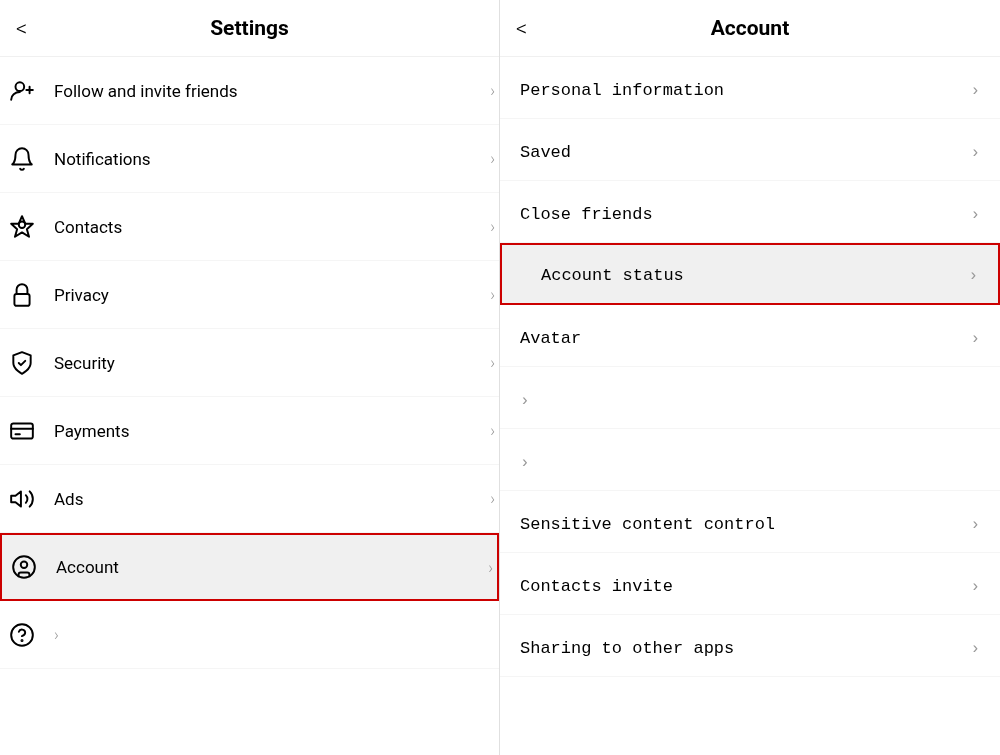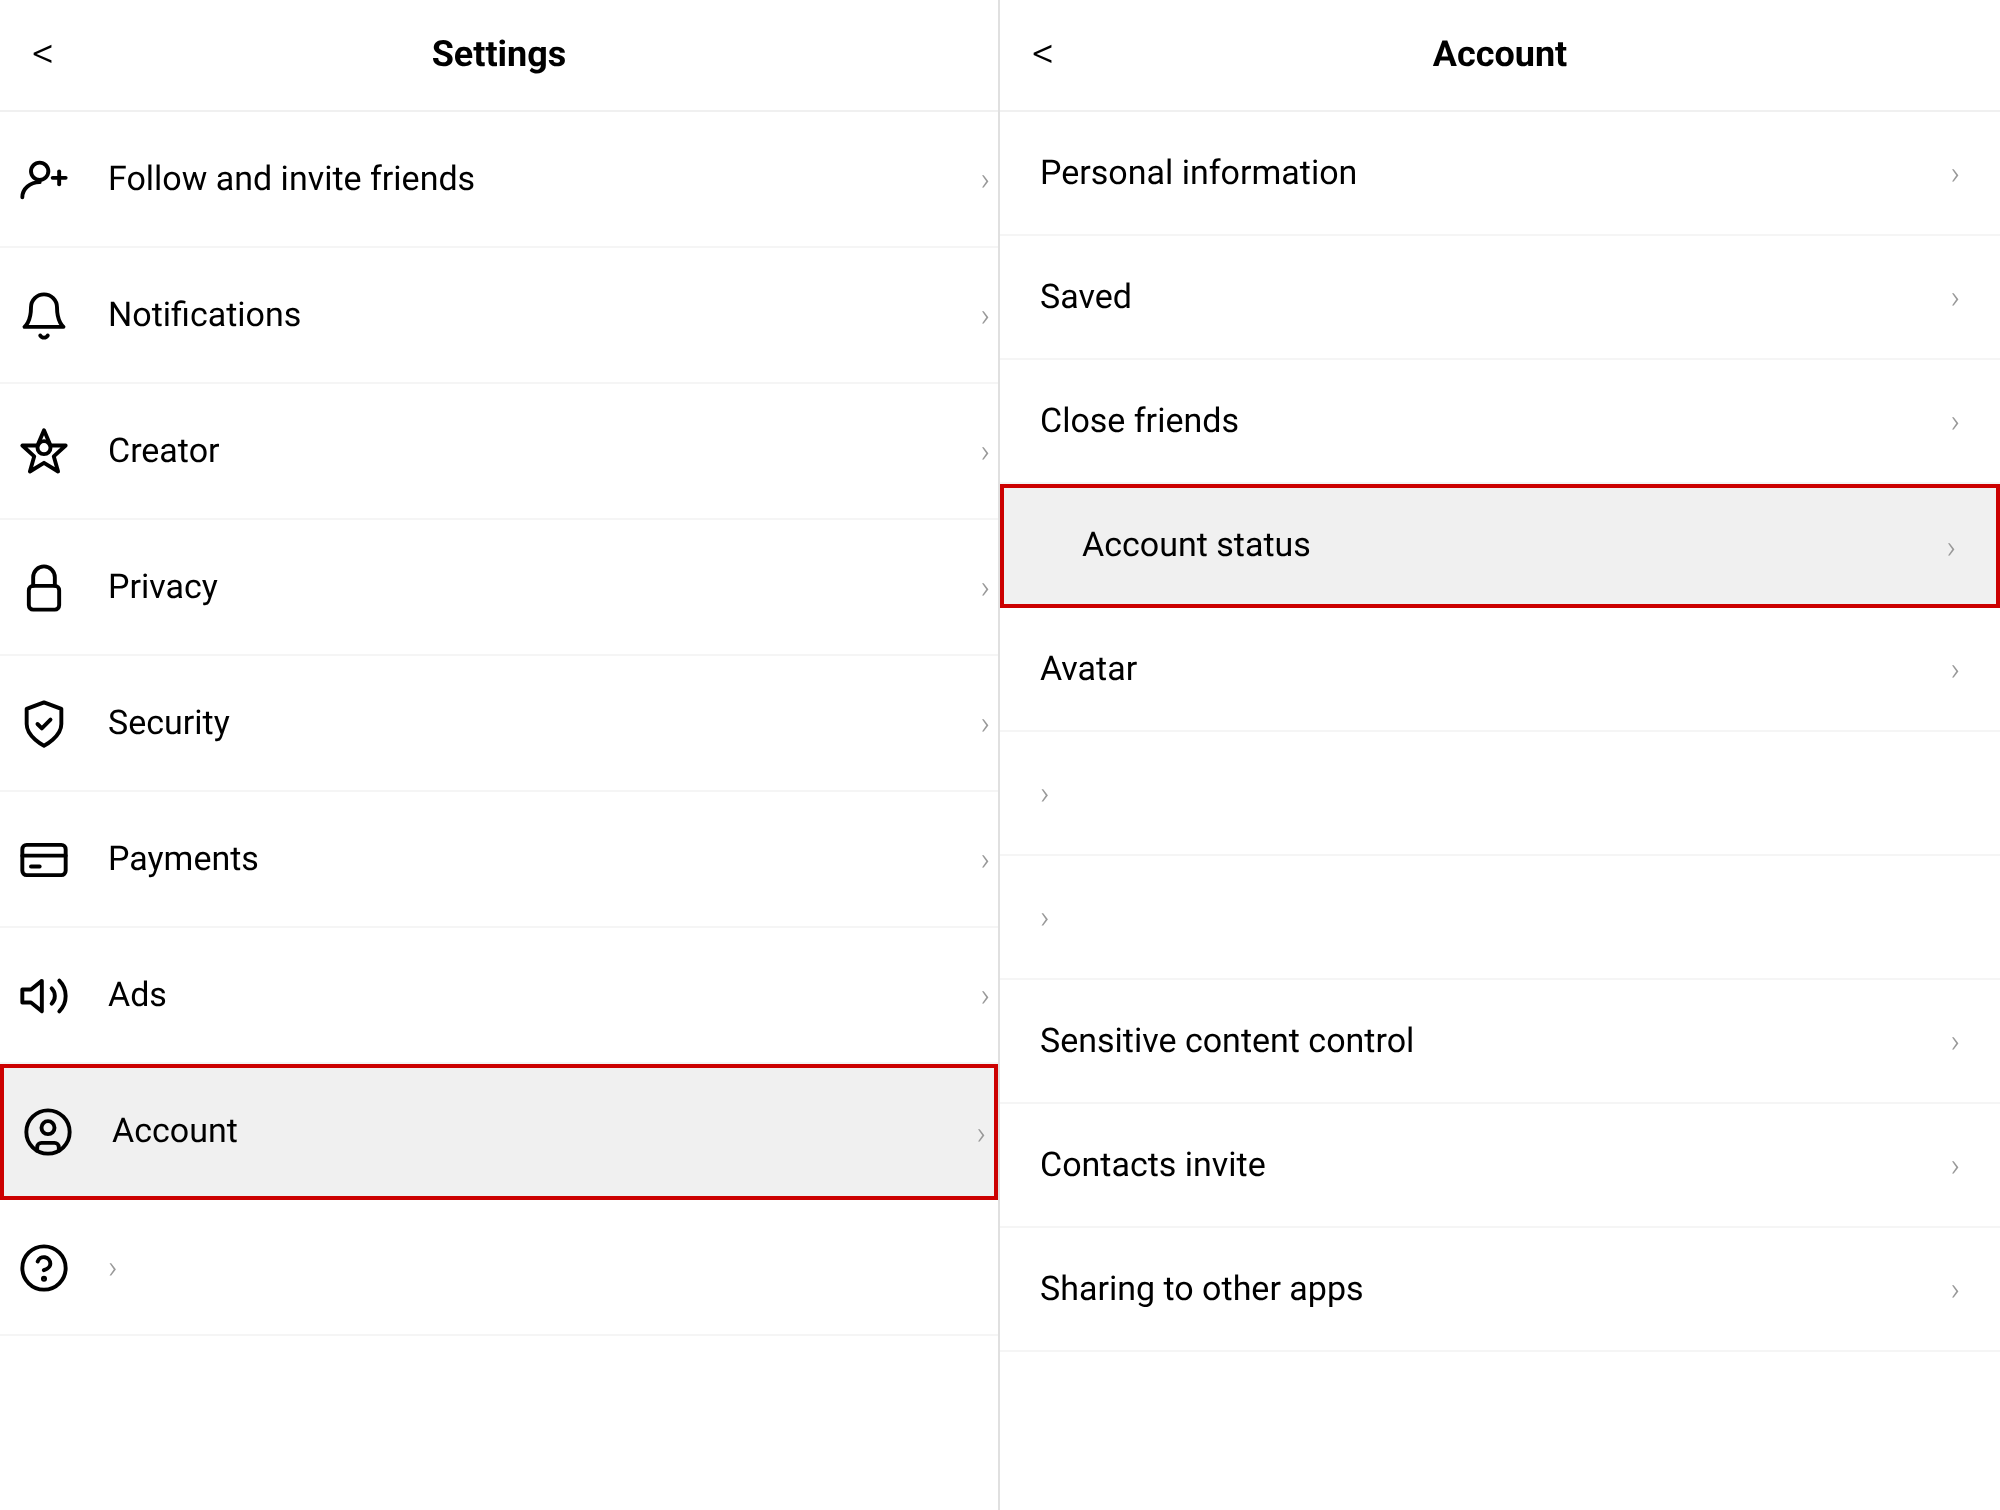--- a/index.html
+++ b/index.html
@@ -43,21 +43,21 @@
     .back-arrow {
       position: absolute;
       left: 16px;
       font-size: 22px;
       font-weight: 300;
       color: #000;
       cursor: pointer;
     }
 
     .panel-title {
-      font-size: 18px;
+      font-size: 21px;
       font-weight: 700;
       color: #000;
     }
 
     .menu-list {
       flex: 1;
       overflow-y: auto;
     }
 
     .menu-item {
@@ -98,26 +98,27 @@
     }
 
     .menu-item-chevron {
       color: #999;
       font-size: 16px;
       font-weight: 300;
     }
 
     .menu-item-no-icon {
       display: flex;
-      align-items: center;
+      align-items: flex-end;
       padding: 18px 20px;
       cursor: pointer;
       background: #ffffff;
       border-bottom: 1px solid #f5f5f5;
       min-height: 62px;
+      font-family: Liberation Mono, monospace;
     }
 
     .menu-item-no-icon.highlighted {
       background: #f0f0f0;
       border: 2px solid #cc0000;
       padding-left: 39px;
     }
 
     .menu-item-no-icon .menu-item-label {
       font-size: 17px;
@@ -158,21 +159,21 @@
       <span class="menu-item-chevron">›</span>
     </div>
 
     <div class="menu-item">
       <div class="menu-item-icon">
         <svg viewBox="0 0 24 24" fill="none" stroke="#000" stroke-width="1.8" stroke-linecap="round" stroke-linejoin="round">
           <polygon points="12,2 15,9 22,9 16.5,14 18.5,21 12,17 5.5,21 7.5,14 2,9 9,9"></polygon>
           <circle cx="12" cy="10" r="3"></circle>
         </svg>
       </div>
-      <span class="menu-item-label">Creator</span>
+      <span class="menu-item-label">Contacts</span>
       <span class="menu-item-chevron">›</span>
     </div>
 
     <div class="menu-item">
       <div class="menu-item-icon">
         <svg viewBox="0 0 24 24" fill="none" stroke="#000" stroke-width="1.8" stroke-linecap="round" stroke-linejoin="round">
           <rect x="5" y="11" width="14" height="11" rx="2" ry="2"></rect>
           <path d="M7 11V7a5 5 0 0 1 10 0v4"></path>
         </svg>
       </div>

